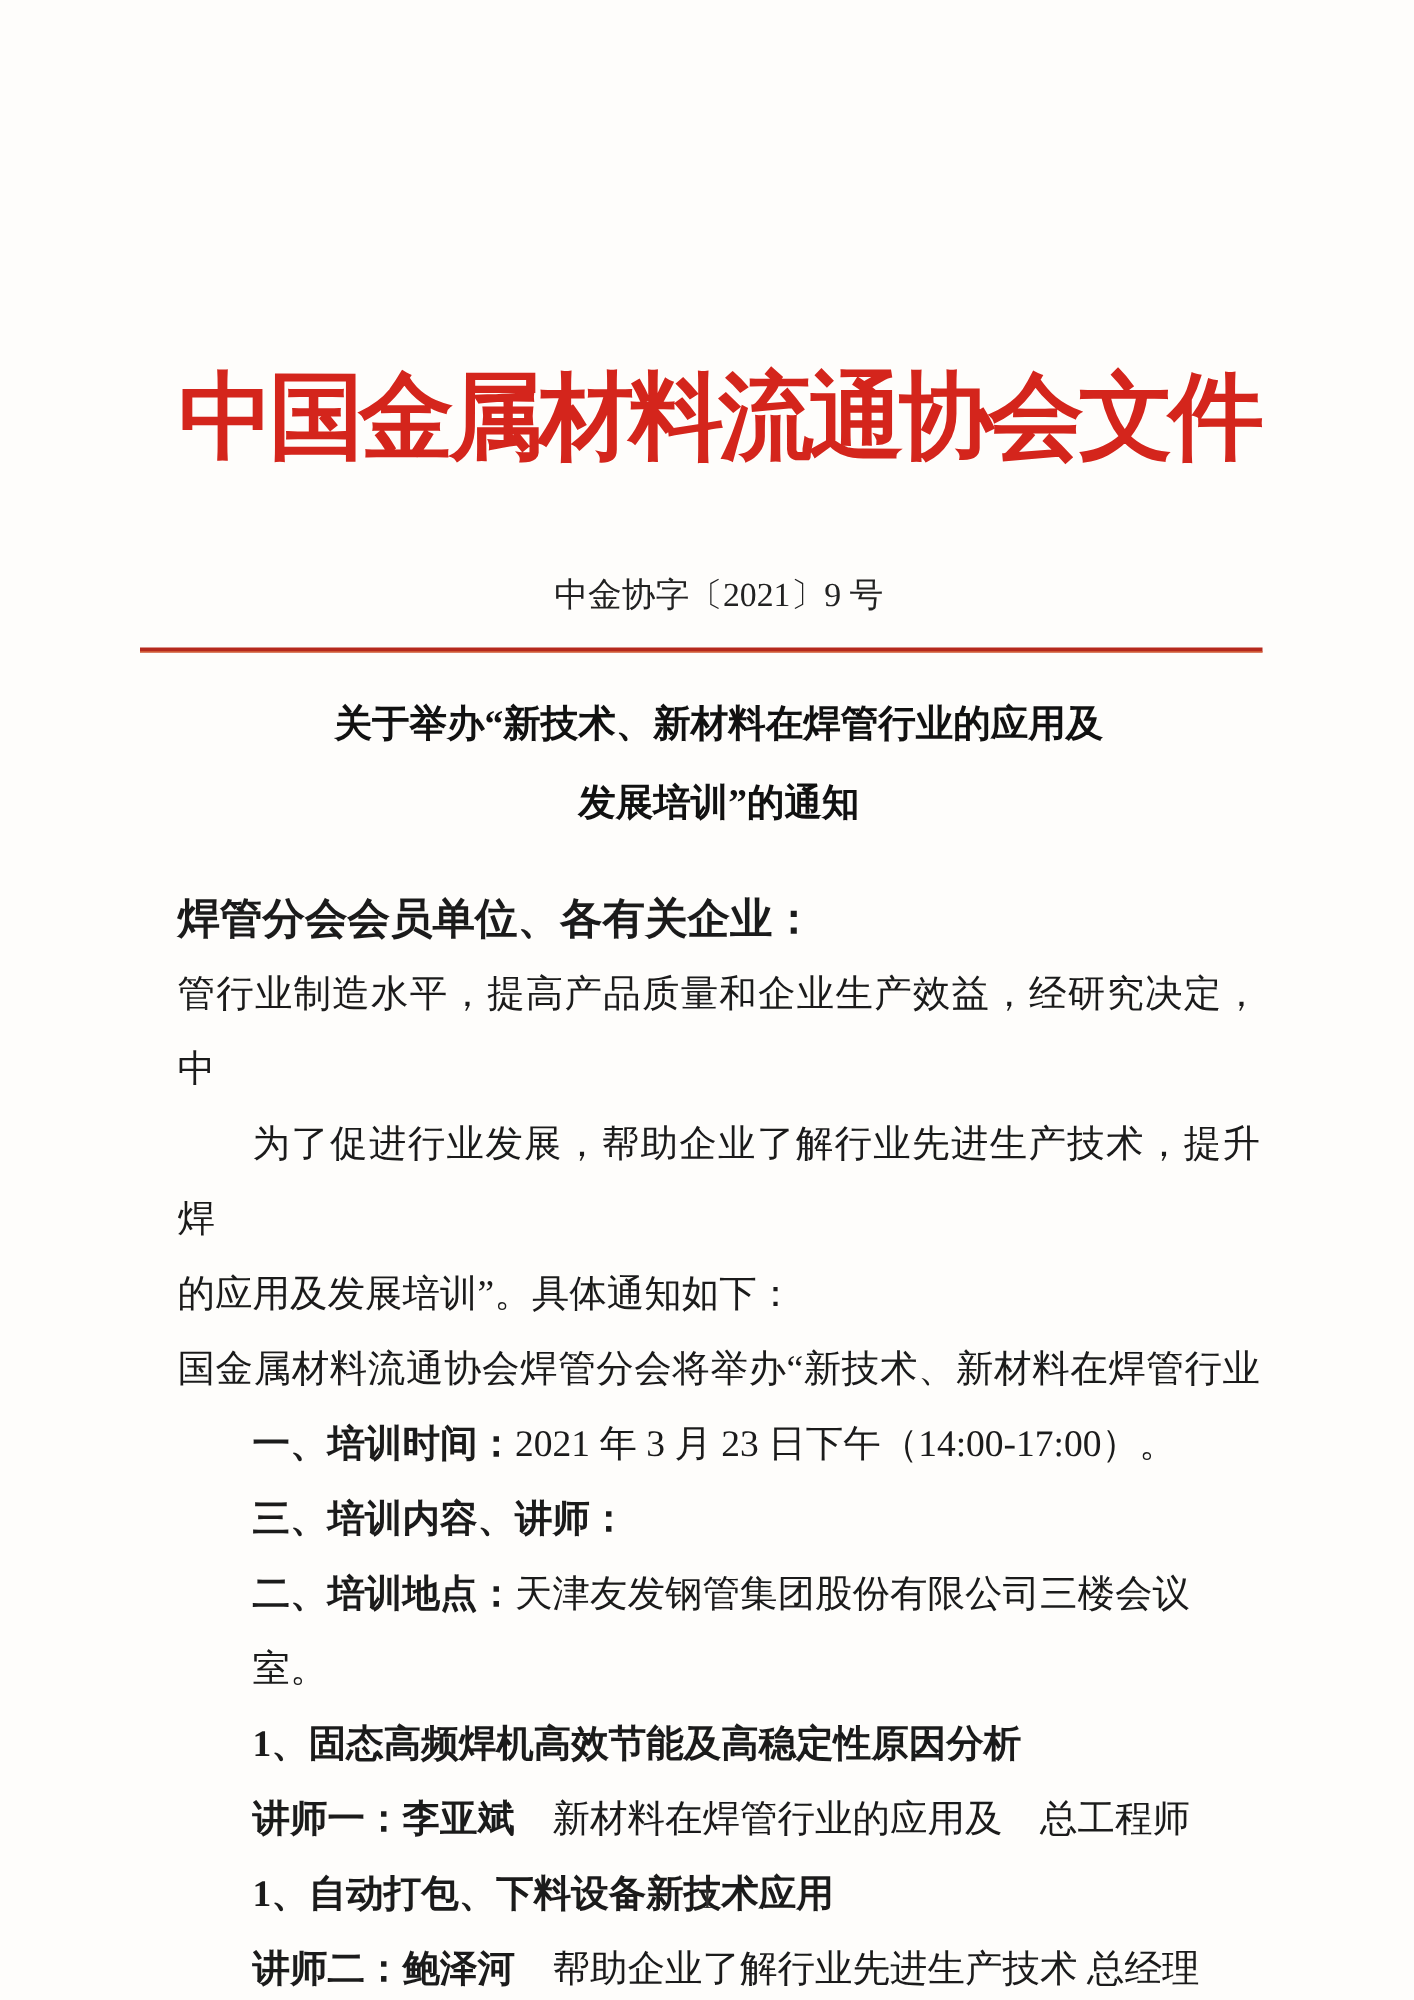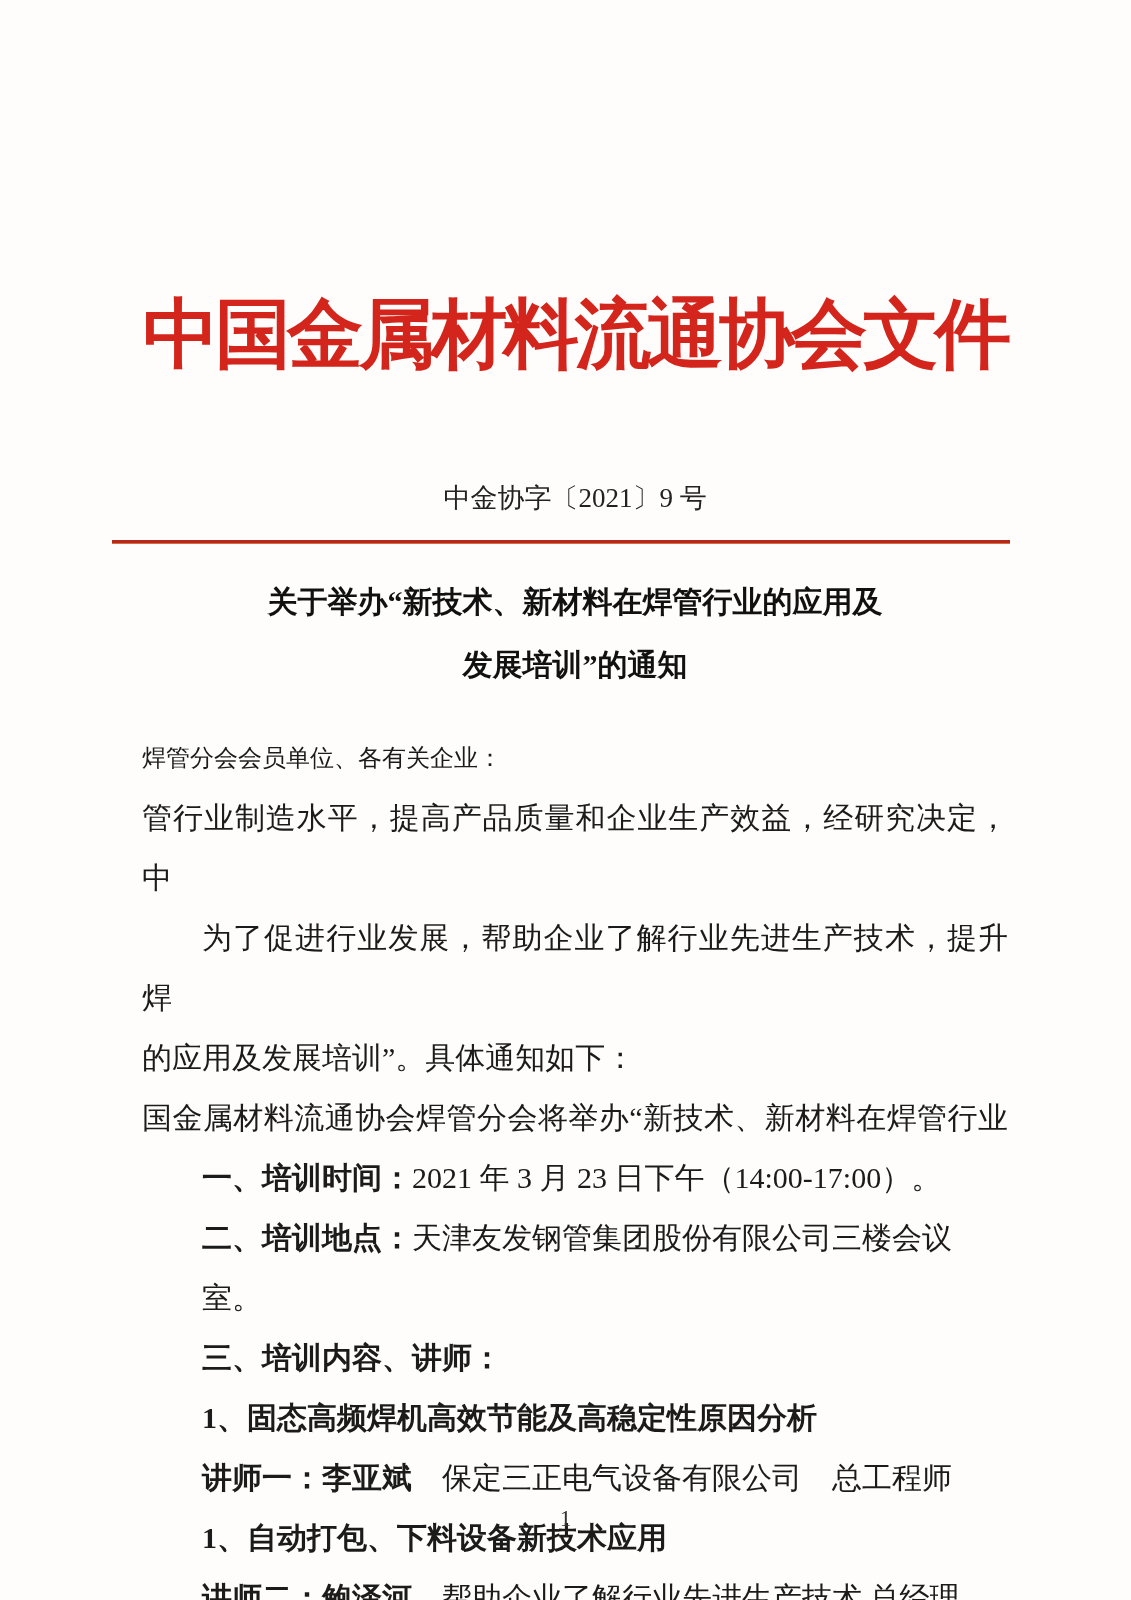--- a/index.html
+++ b/index.html
@@ -18,21 +18,21 @@
   .org-title {
     text-align: center;
     font-size: 76px;
     font-weight: 900;
     letter-spacing: -4px;
     line-height: 104px;
     color: #d4251c;
     white-space: nowrap;
   }
   .doc-number {
-    margin-top: 94px;
+    margin-top: 72px;
     text-align: center;
     font-size: 27px;
     line-height: 36px;
     color: #222;
   }
   .red-rule {
     margin-top: 24px;
     margin-left: -30px;
     width: 898px;
     height: 3px;
@@ -47,22 +47,22 @@
     line-height: 63px;
     color: #111;
   }
   .content {
     margin-top: 32px;
     width: 866px;
     font-size: 30px;
   }
   .row { line-height: 60px; }
   .salutation {
-    font-weight: 400;
-    font-size: 24px;
+    font-weight: 700;
+    font-size: 34px;
   }
   .iline { text-align: left; }
   .just { text-align: justify; text-align-last: justify; }
   .indent { text-indent: 60px; }
   .item { padding-left: 60px; }
   .item-label { font-weight: 700; }
   .item-text { font-weight: 400; }
   .page-number {
     position: absolute;
     left: 0;
@@ -98,33 +98,33 @@
       <div class="row iline just indent">为了促进行业发展，帮助企业了解行业先进生产技术，提升焊</div>
       <div class="row iline">的应用及发展培训”。具体通知如下：</div>
       <div class="row iline just">国金属材料流通协会焊管分会将举办“新技术、新材料在焊管行业</div>
     </div>
 
     <div class="row item">
       <span class="item-label">一、培训时间：</span><span class="item-text">2021 年 3 月 23 日下午（14:00-17:00）。</span>
     </div>
 
     <div class="row item">
-      <span class="item-label">二、培训地点：</span><span class="item-text">天津友发钢管集团股份有限公司三楼会议室。</span>
+      <span class="item-label">三、培训内容、讲师：</span><span class="item-text"></span>
     </div>
 
     <div class="row item">
-      <span class="item-label">三、培训内容、讲师：</span><span class="item-text"></span>
+      <span class="item-label">二、培训地点：</span><span class="item-text">天津友发钢管集团股份有限公司三楼会议室。</span>
     </div>
 
     <div class="row item">
       <span class="item-label">1、固态高频焊机高效节能及高稳定性原因分析</span><span class="item-text"></span>
     </div>
 
     <div class="row item">
-      <span class="item-label">讲师一：李亚斌</span><span class="item-text">　保定三正电气设备有限公司　总工程师</span>
+      <span class="item-label">讲师一：李亚斌</span><span class="item-text">　新材料在焊管行业的应用及　总工程师</span>
     </div>
 
     <div class="row item">
       <span class="item-label">1、自动打包、下料设备新技术应用</span><span class="item-text"></span>
     </div>
 
     <div class="row item">
       <span class="item-label">讲师二：鲍泽河</span><span class="item-text">　帮助企业了解行业先进生产技术 总经理</span>
     </div>
 

